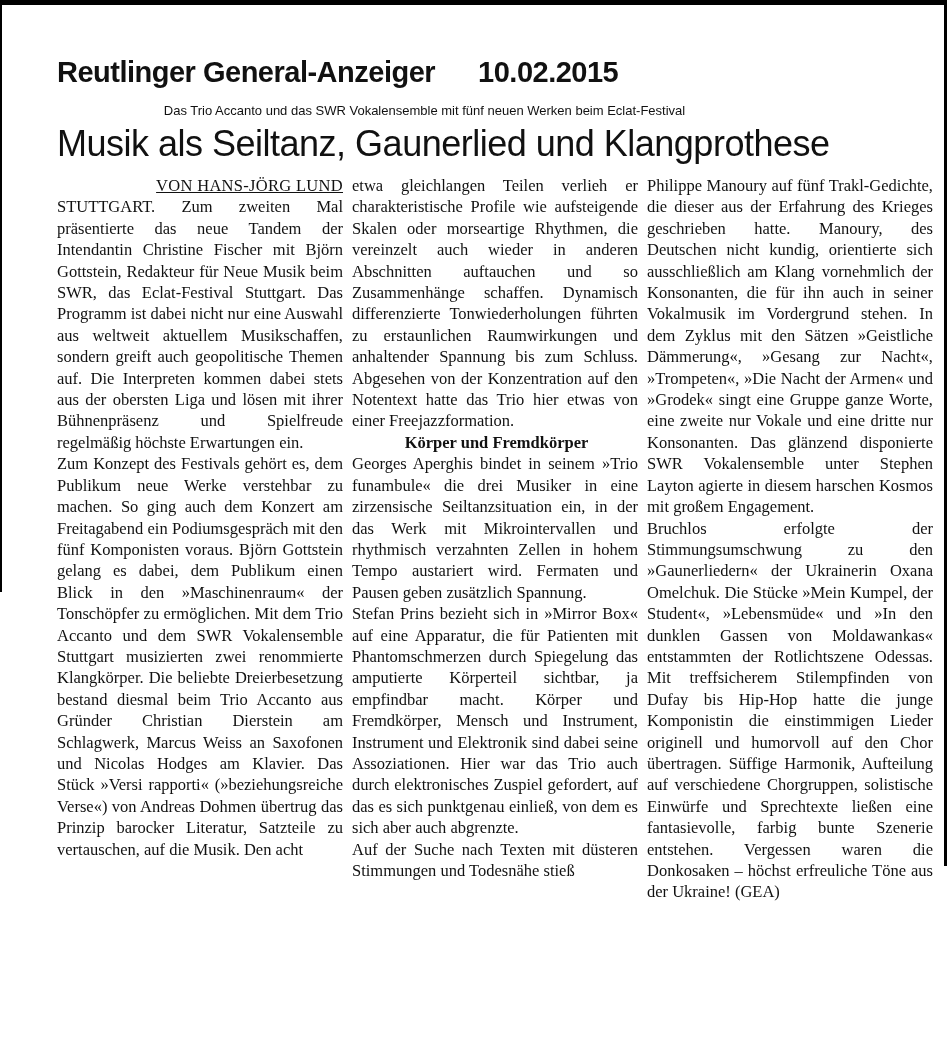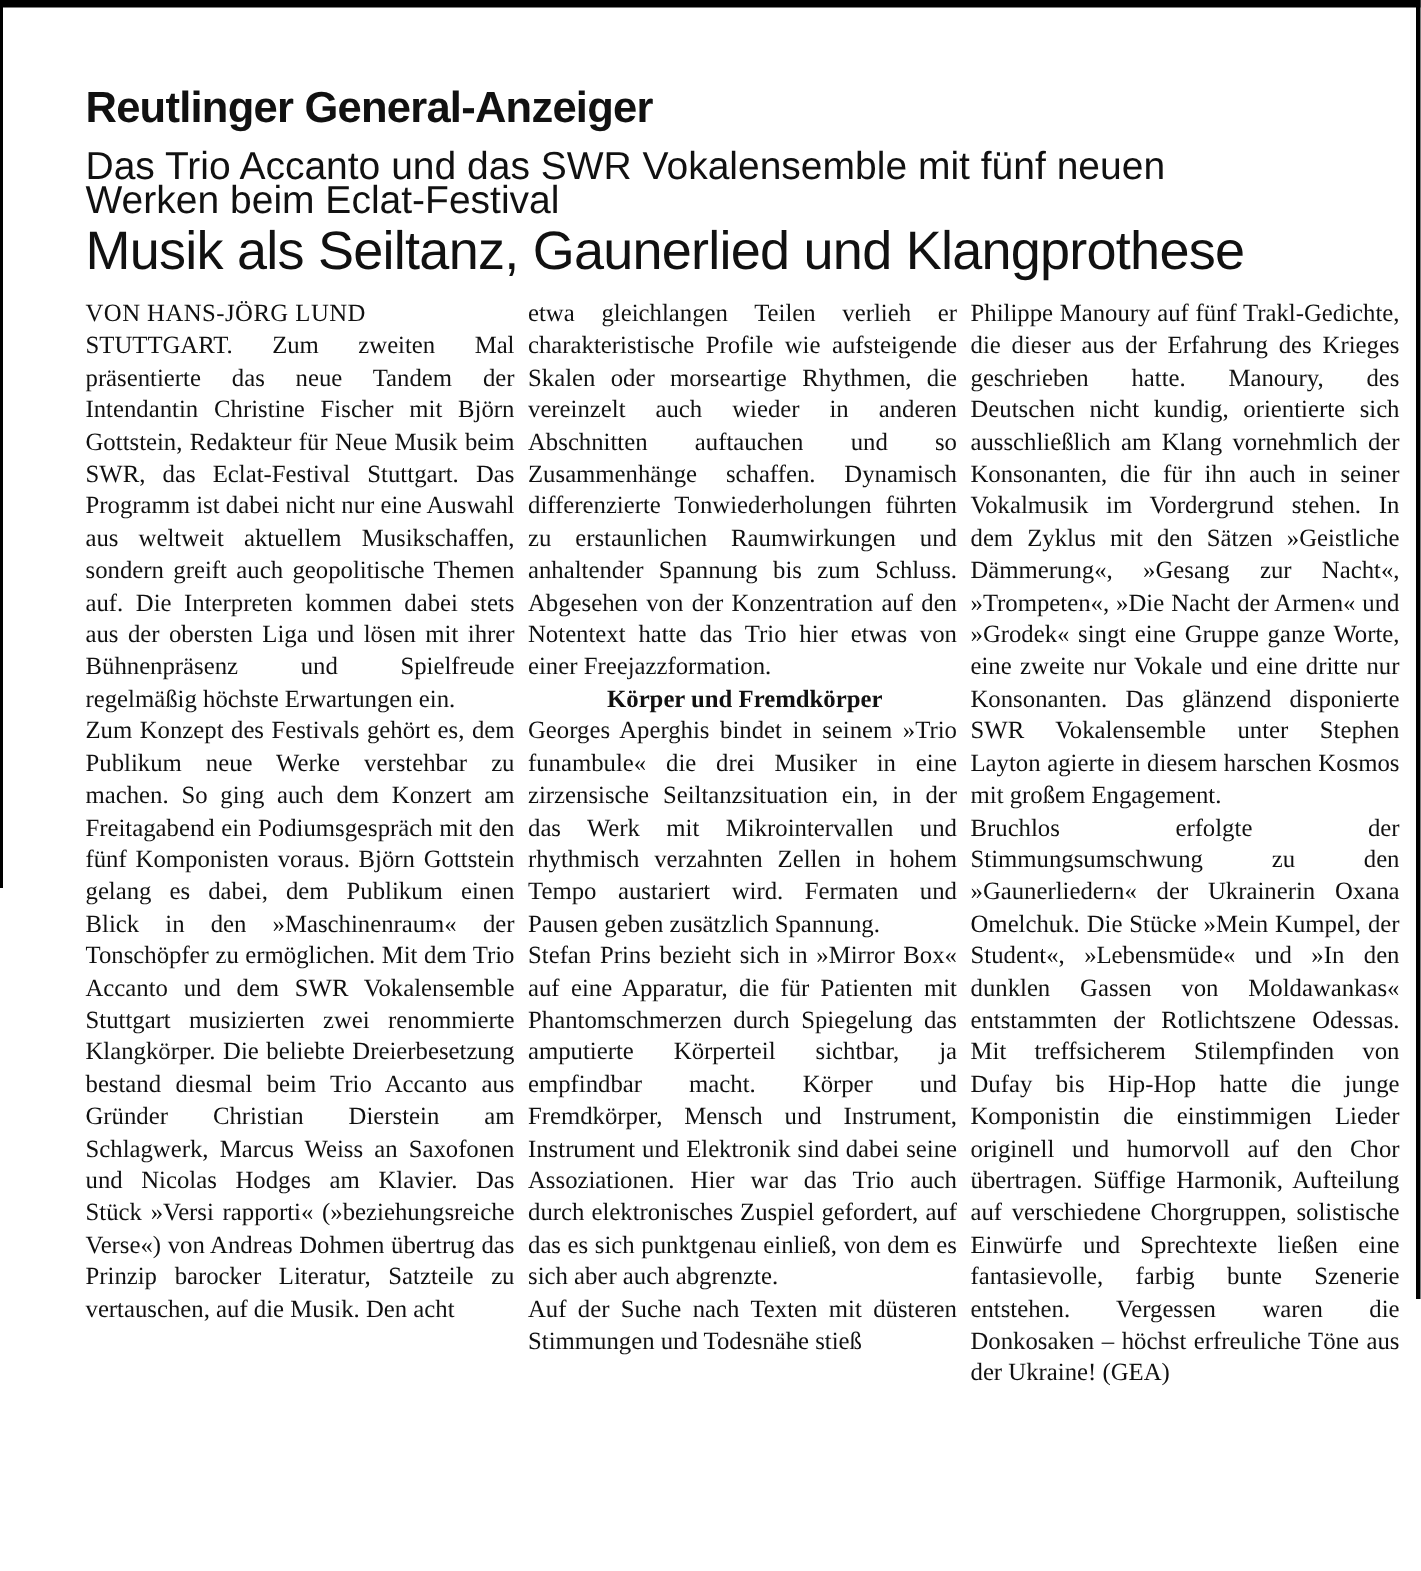--- a/index.html
+++ b/index.html
@@ -31,24 +31,25 @@
     font-weight: bold;
     font-size: 29px;
     line-height: 32px;
     letter-spacing: -0.5px;
     display: flex;
     gap: 43px;
     white-space: nowrap;
   }
   .kicker {
     font-family: "Liberation Sans", sans-serif;
-    font-size: 26px;
+    font-size: 13px;
     line-height: 23px;
     margin-top: 11px;
     max-width: 735px;
+    text-align: center;
   }
   .headline {
     font-family: "Liberation Sans", sans-serif;
     font-weight: normal;
     font-size: 36px;
     line-height: 44px;
     letter-spacing: -0.5px;
     white-space: nowrap;
     margin-top: 2px;
   }
@@ -61,39 +62,41 @@
     width: 286px;
     font-size: 16.5px;
     line-height: 21.4px;
     text-align: justify;
     hyphens: auto;
     -webkit-hyphens: auto;
   }
   .col p { margin: 0; }
   .byline {
     letter-spacing: 0.3px;
-    text-align: left;
+    text-align: right;
+    text-decoration: underline;
   }
   .subhead {
     font-weight: bold;
     text-align: center;
     padding-left: 3px;
   }
 </style>
 </head>
 <body>
 
 <div class="edge-top"></div>
 <div class="edge-left"></div>
 <div class="edge-right"></div>
 
 <div class="content">
 
   <div class="masthead">
     <span>Reutlinger General-Anzeiger</span>
+    <span>10.02.2015</span>
   </div>
 
   <div class="kicker">Das Trio Accanto und das SWR Vokalensemble mit fünf neuen Werken beim Eclat-Festival</div>
 
   <h1 class="headline" style="margin:0;">Musik als Seiltanz, Gaunerlied und Klangprothese</h1>
 
   <div class="columns">
 
     <div class="col">
       <p class="byline">VON HANS-JÖRG LUND</p>

